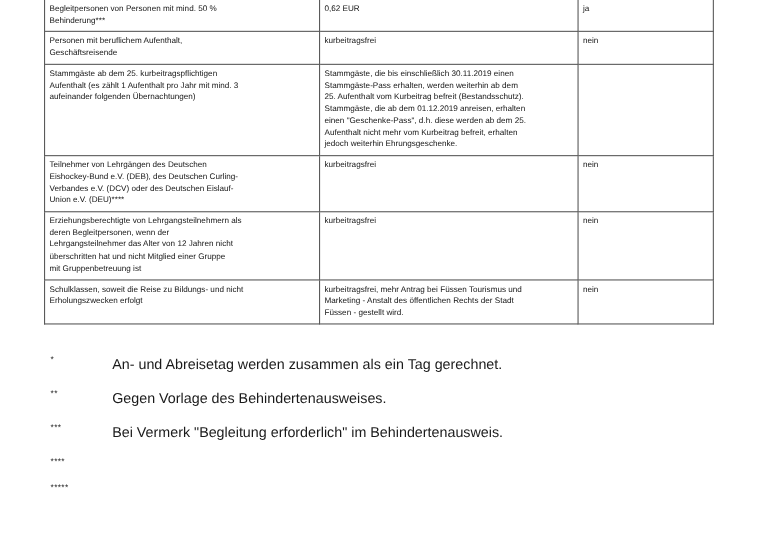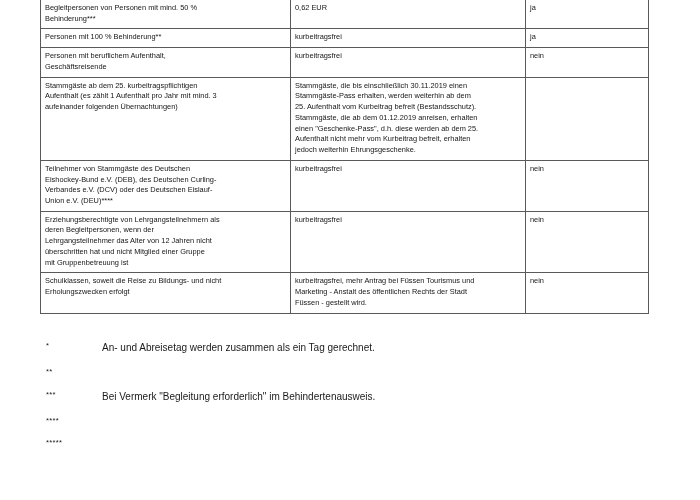--- a/index.html
+++ b/index.html
@@ -59,21 +59,21 @@
     width: 62px;
     flex: 0 0 62px;
     font-size: 7.6px;
     line-height: 1.5;
     letter-spacing: 0.3px;
     padding-left: 6px;
     box-sizing: border-box;
   }
   .fn-text {
     flex: 1 1 auto;
-    font-size: 10px;
+    font-size: 13px;
     line-height: 1.55;
     white-space: pre-line;
   }
   .fn-row.last { margin-bottom: 0; }
 </style>
 </head>
 <body>
 
 <div class="page">
 
@@ -84,31 +84,20 @@
       <col class="c3">
     </colgroup>
     <tbody>
       <tr>
         <td>
             <span class="cell-text">Begleitpersonen von Personen mit mind. 50 %
 Behinderung***</span>
           </td>
         <td>
             <span class="cell-text">0,62 EUR</span>
-          </td>
-        <td>
-            <span class="cell-text">ja</span>
-          </td>
-      </tr>
-      <tr>
-        <td>
-            <span class="cell-text">Personen mit 100 % Behinderung**</span>
-          </td>
-        <td>
-            <span class="cell-text">kurbeitragsfrei</span>
           </td>
         <td>
             <span class="cell-text">ja</span>
           </td>
       </tr>
       <tr>
         <td>
             <span class="cell-text">Personen mit beruflichem Aufenthalt,
 Geschäftsreisende</span>
           </td>
@@ -133,21 +122,21 @@
 einen "Geschenke-Pass", d.h. diese werden ab dem 25.
 Aufenthalt nicht mehr vom Kurbeitrag befreit, erhalten
 jedoch weiterhin Ehrungsgeschenke.</span>
           </td>
         <td>
             <span class="cell-text"></span>
           </td>
       </tr>
       <tr>
         <td>
-            <span class="cell-text">Teilnehmer von Stammgäste des Deutschen
+            <span class="cell-text">Teilnehmer von Lehrgängen des Deutschen
 Eishockey-Bund e.V. (DEB), des Deutschen Curling-
 Verbandes e.V. (DCV) oder des Deutschen Eislauf-
 Union e.V. (DEU)****</span>
           </td>
         <td>
             <span class="cell-text">kurbeitragsfrei</span>
           </td>
         <td>
             <span class="cell-text">nein</span>
           </td>
@@ -184,20 +173,21 @@
     </tbody>
   </table>
 
   <div class="footnotes">
     <div class="fn-row">
       <div class="fn-mark">*</div>
       <div class="fn-text">An- und Abreisetag werden zusammen als ein Tag gerechnet.</div>
     </div>
     <div class="fn-row">
       <div class="fn-mark">**</div>
+      <div class="fn-text">Gegen Vorlage des Behindertenausweises.</div>
     </div>
     <div class="fn-row">
       <div class="fn-mark">***</div>
       <div class="fn-text">Bei Vermerk "Begleitung erforderlich" im Behindertenausweis.</div>
     </div>
     <div class="fn-row">
       <div class="fn-mark">****</div>
     </div>
     <div class="fn-row last">
       <div class="fn-mark">*****</div>

